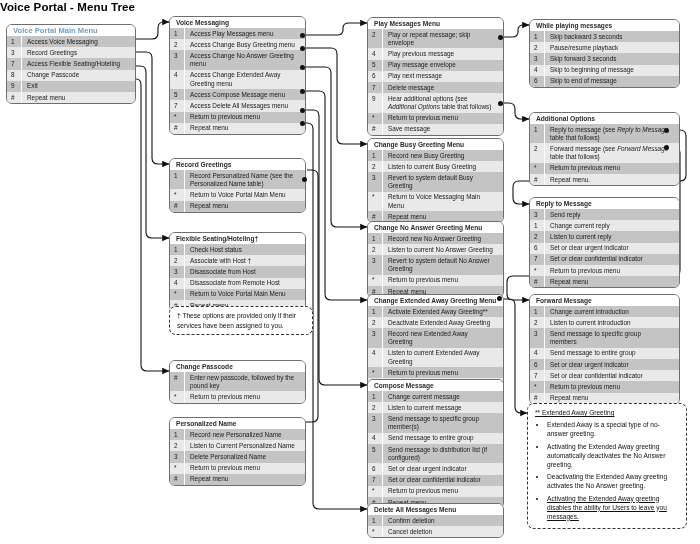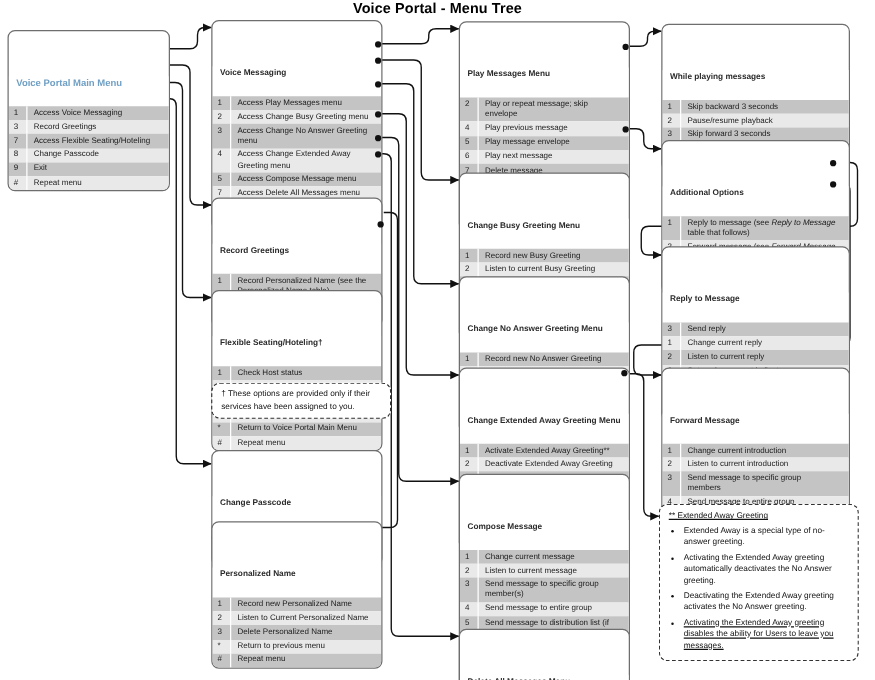--- a/index.html
+++ b/index.html
@@ -18,43 +18,41 @@
   #wires {
     position: absolute;
     left: 0; top: 0;
     width: 700px; height: 544px;
     pointer-events: none;
   }
   .page-title {
     position: absolute;
     left: 0; top: 1px;
     width: 700px;
-    text-align: center;
     font-size: 11.5px;
     font-weight: bold;
     color: #000;
     letter-spacing: 0.1px;
   }
   .menu-box {
     position: absolute;
     border: 1px solid #6e6e6e;
     border-radius: 6px;
     background: #ffffff;
     overflow: hidden;
     z-index: 3;
   }
   .menu-box .hdr {
     font-size: 6.6px;
     font-weight: bold;
     color: #2a2a2a;
-    padding: 2px 4px 14px 6px;
+    padding: 2px 4px 1px 6px;
     background: #ffffff;
     line-height: 8px;
     white-space: nowrap;
-    margin-top: 36px;
   }
   .menu-box.main .hdr { color: #6f9fc4; font-size: 7.6px; }
   .row {
     display: flex;
     align-items: stretch;
     font-size: 6.4px;
     color: #1a1a1a;
     line-height: 8.2px;
     min-height: 10px;
   }

